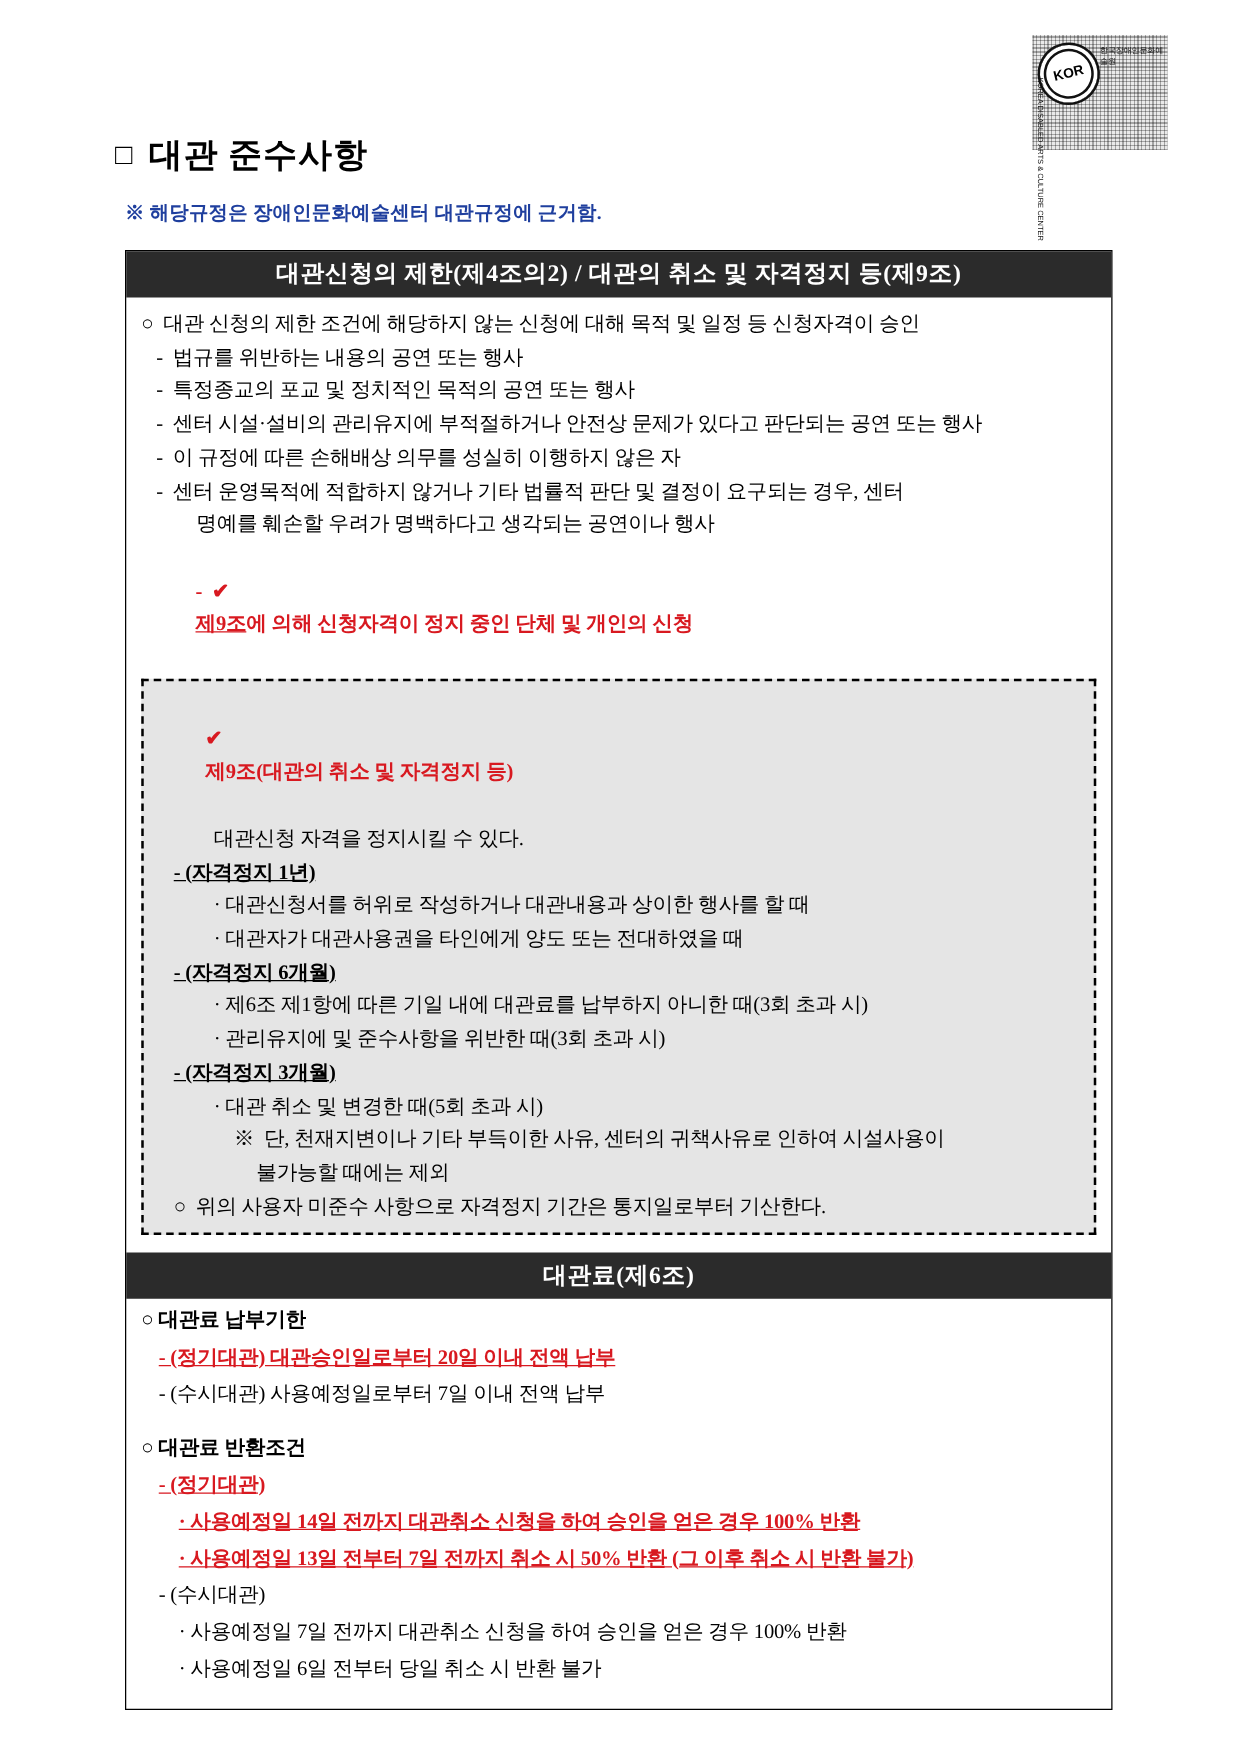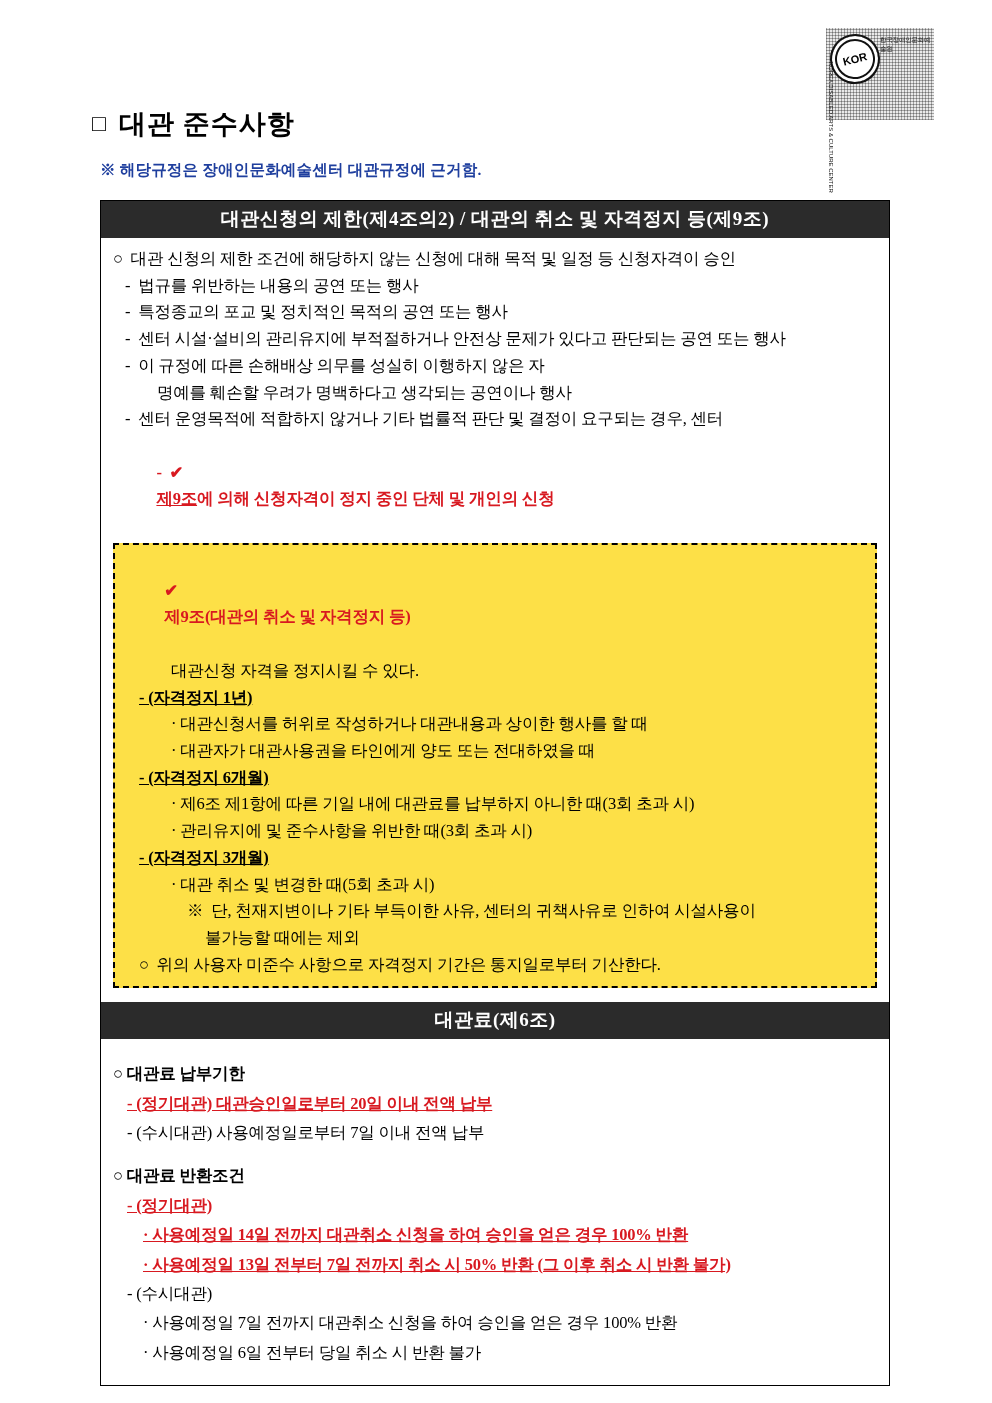--- a/index.html
+++ b/index.html
@@ -134,30 +134,30 @@
   .ind4 { padding-left: 62px; }
   .ind5 { padding-left: 80px; }
 
   .red { color: #d81920; }
   .bold { font-weight: bold; }
   .uline { text-decoration: underline; }
 
   
   .dashed {
     border: 2px dashed #000;
-    background: #fde047;
+    background: #e5e5e5;
     margin: 3px 2px 4px 2px;
     padding: 6px 10px 8px 10px;
   }
 
   
   .sp { height: 14px; }
 
   .fee-body {
-    padding: 20px 12px 18px 12px;
+    padding: 2px 12px 18px 12px;
   }
   .fee-ln {
     font-size: 16.5px;
     line-height: 1.78;
     letter-spacing: -0.2px;
   }
 </style>
 </head>
 <body>
 
@@ -179,22 +179,22 @@
   <div class="frame">
 
     <div class="band">대관신청의 제한(제4조의2) / 대관의 취소 및 자격정지 등(제9조)</div>
 
     <div class="section-body">
       <div class="ln circle">○  대관 신청의 제한 조건에 해당하지 않는 신청에 대해 목적 및 일정 등 신청자격이 승인</div>
       <div class="ln ind1">-  법규를 위반하는 내용의 공연 또는 행사</div>
       <div class="ln ind1">-  특정종교의 포교 및 정치적인 목적의 공연 또는 행사</div>
       <div class="ln ind1">-  센터 시설·설비의 관리유지에 부적절하거나 안전상 문제가 있다고 판단되는 공연 또는 행사</div>
       <div class="ln ind1">-  이 규정에 따른 손해배상 의무를 성실히 이행하지 않은 자</div>
+      <div class="ln ind1">-  센터 운영목적에 적합하지 않거나 기타 법률적 판단 및 결정이 요구되는 경우, 센터</div>
       <div class="ln ind3">명예를 훼손할 우려가 명백하다고 생각되는 공연이나 행사</div>
-      <div class="ln ind1">-  센터 운영목적에 적합하지 않거나 기타 법률적 판단 및 결정이 요구되는 경우, 센터</div>
       <div class="ln ind1 red bold">
         <span>-  ✔</span>
         <span class="uline">제9조</span><span>에 의해 신청자격이 정지 중인 단체 및 개인의 신청</span>
       </div>
 
       <div class="dashed">
         <div class="ln red bold">
           <span>✔</span>
           <span>제9조(대관의 취소 및 자격정지 등)</span>
         </div>

